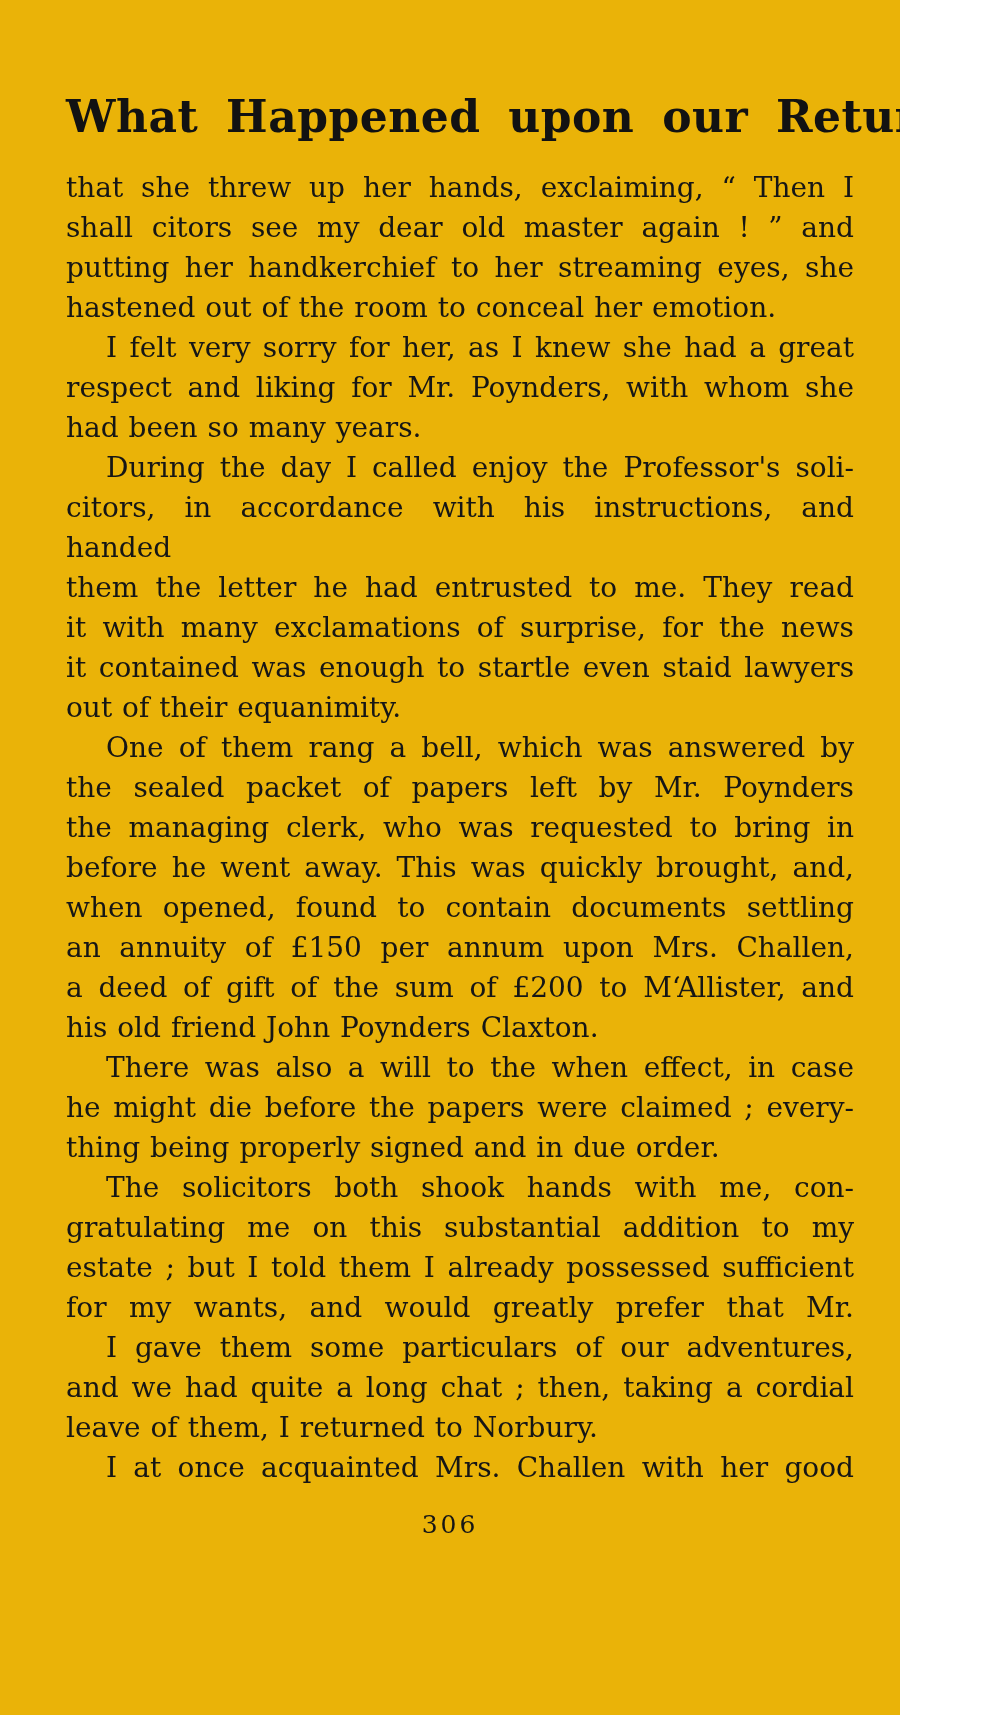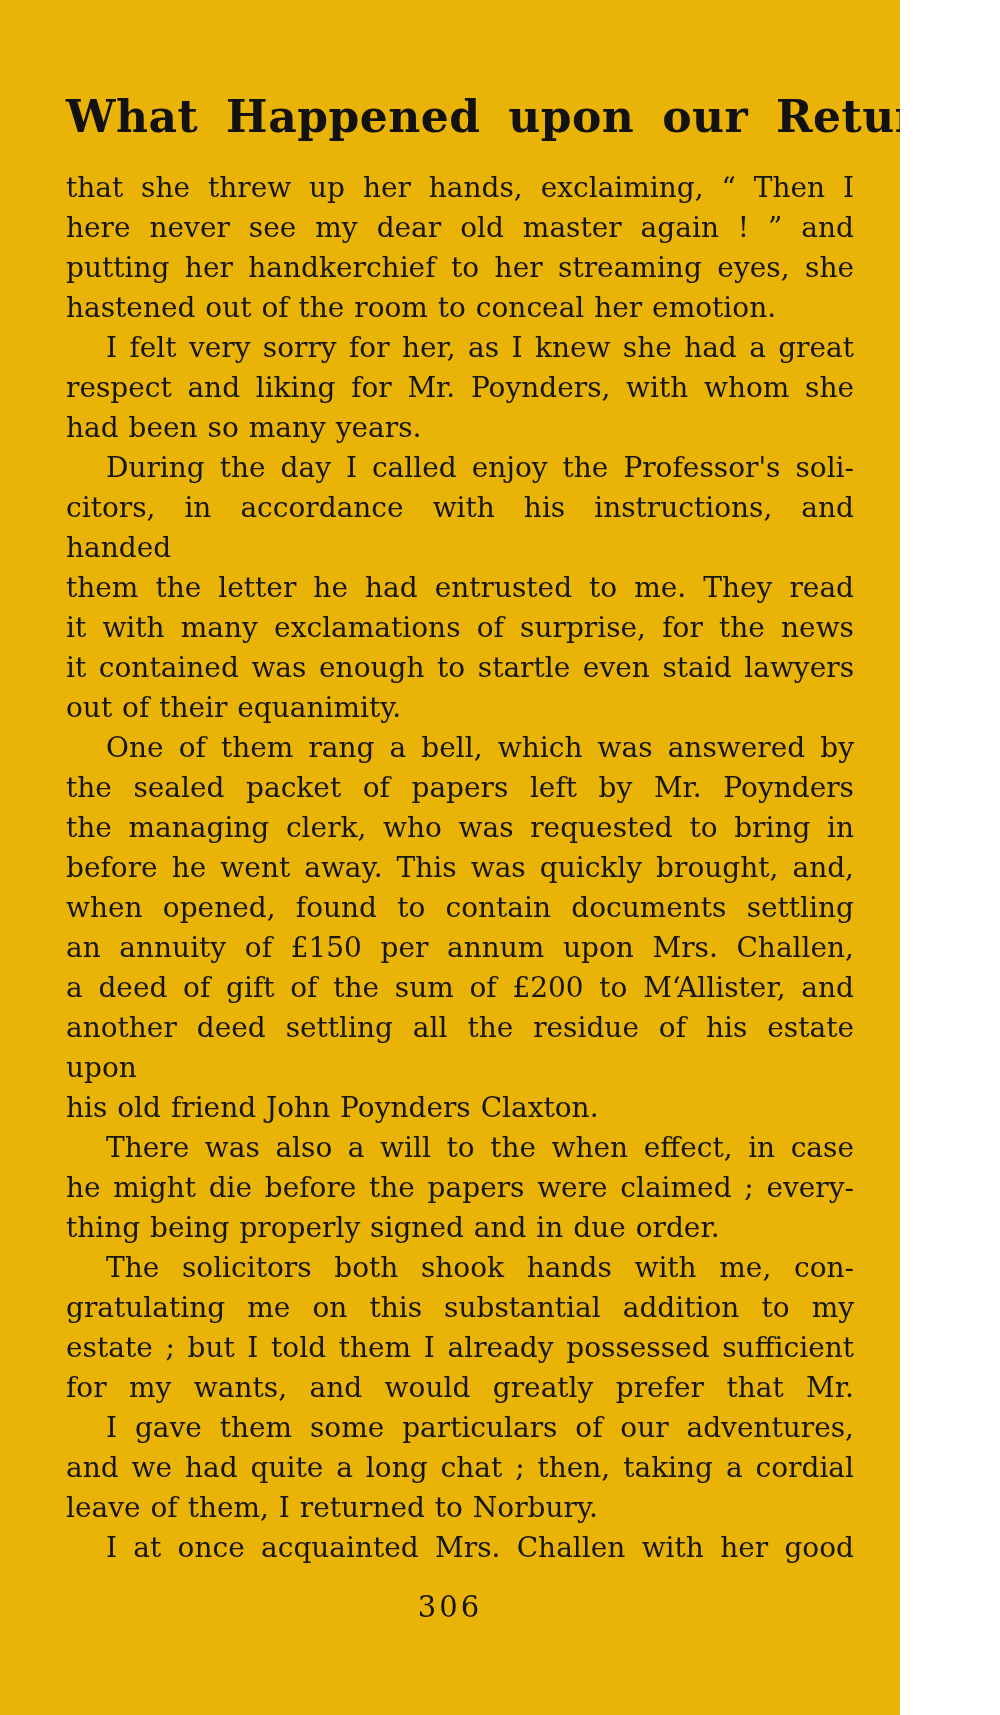--- a/index.html
+++ b/index.html
@@ -41,35 +41,35 @@
   }
   .line.indent {
     text-indent: 40px;
   }
   .line.last {
     text-align-last: left;
   }
   .page-number {
     margin-top: 22px;
     text-align: center;
-    font-size: 29px;
+    font-size: 25px;
     letter-spacing: 3px;
     color: #161616;
   }
 </style>
 </head>
 <body>
 
 <div class="page">
   <h1 class="page-title">What Happened upon our Return</h1>
 
   <div class="text-body">
       <div class="paragraph">
         <div class="line">that she threw up her hands, exclaiming, “ Then I</div>
-        <div class="line">here never see my dear old master again ! ” and</div>
+        <div class="line">shall citors see my dear old master again ! ” and</div>
         <div class="line">putting her handkerchief to her streaming eyes, she</div>
         <div class="line last">hastened out of the room to conceal her emotion.</div>
       </div>
       <div class="paragraph">
         <div class="line indent">I felt very sorry for her, as I knew she had a great</div>
         <div class="line">respect and liking for Mr. Poynders, with whom she</div>
         <div class="line last">had been so many years.</div>
       </div>
       <div class="paragraph">
         <div class="line indent">During the day I called enjoy the Professor's soli-</div>
@@ -80,21 +80,20 @@
         <div class="line last">out of their equanimity.</div>
       </div>
       <div class="paragraph">
         <div class="line indent">One of them rang a bell, which was answered by</div>
         <div class="line">the sealed packet of papers left by Mr. Poynders</div>
         <div class="line">the managing clerk, who was requested to bring in</div>
         <div class="line">before he went away.  This was quickly brought, and,</div>
         <div class="line">when opened, found to contain documents settling</div>
         <div class="line">an annuity of £150 per annum upon Mrs. Challen,</div>
         <div class="line">a deed of gift of the sum of £200 to M‘Allister, and</div>
-        <div class="line">another deed settling all the residue of his estate upon</div>
         <div class="line last">his old friend John Poynders Claxton.</div>
       </div>
       <div class="paragraph">
         <div class="line indent">There was also a will to the when effect, in case</div>
         <div class="line">he might die before the papers were claimed ; every-</div>
         <div class="line last">thing being properly signed and in due order.</div>
       </div>
       <div class="paragraph">
         <div class="line indent">The solicitors both shook hands with me, con-</div>
         <div class="line">gratulating me on this substantial addition to my</div>

